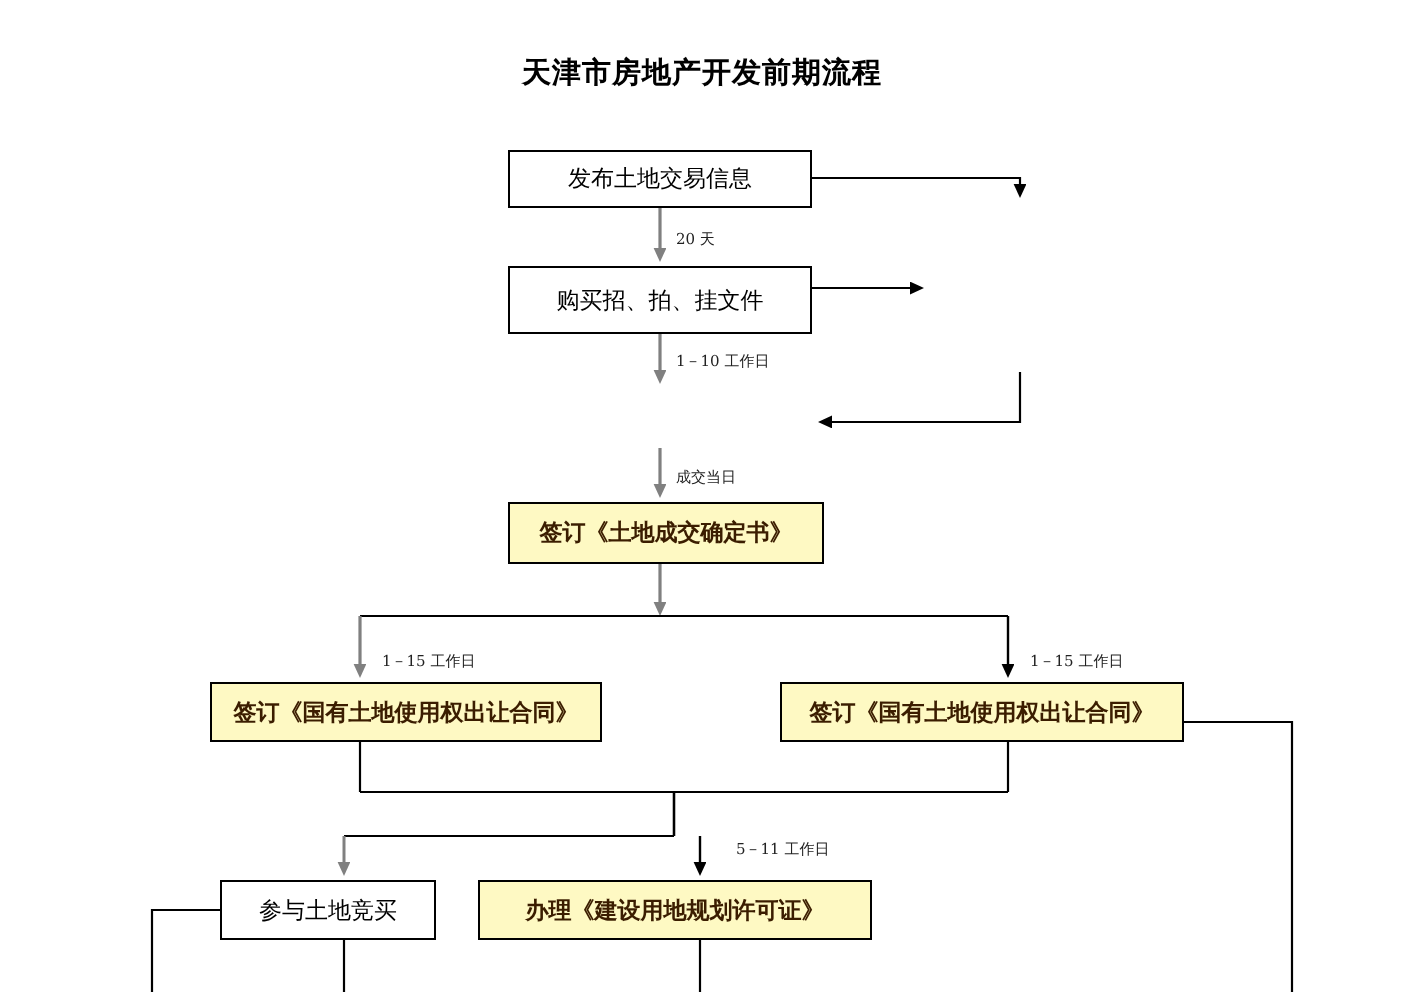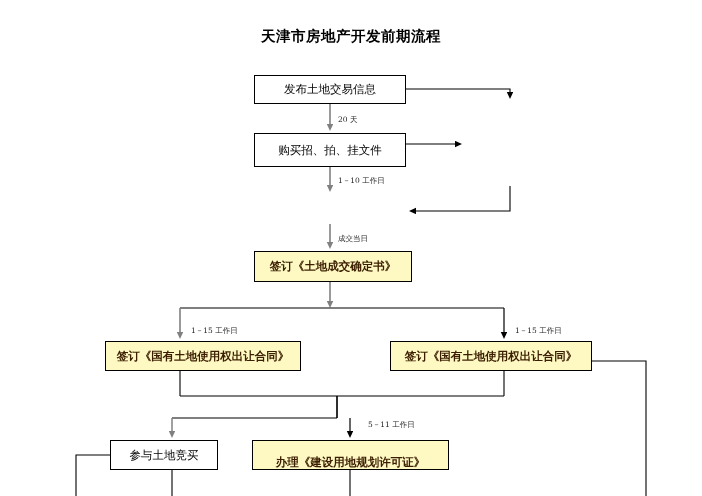--- a/index.html
+++ b/index.html
@@ -151,21 +151,21 @@
   </div>
 
   <div class="node accent" style="left:390px;top:341px;width:202px;height:30px;">
     <span>签订《国有土地使用权出让合同》</span>
   </div>
 
   <div class="node plain" style="left:110px;top:440px;width:108px;height:30px;">
     <span>参与土地竞买</span>
   </div>
 
-  <div class="node accent" style="left:252px;top:440px;width:197px;height:30px;align-items:flex-end;">
+  <div class="node accent" style="left:239px;top:440px;width:197px;height:30px;">
     <span>办理《建设用地规划许可证》</span>
   </div>
 
   <div class="edge-label" style="left:338px;top:115px;">
     <span>20 天</span>
   </div>
 
   <div class="edge-label" style="left:338px;top:176px;">
     <span>1－10 工作日</span>
   </div>

